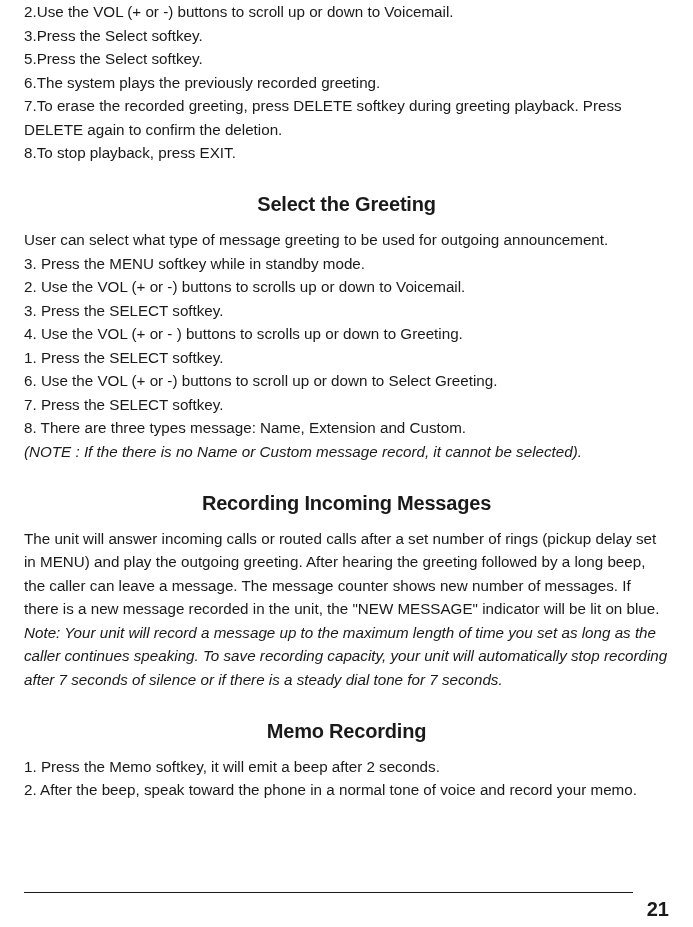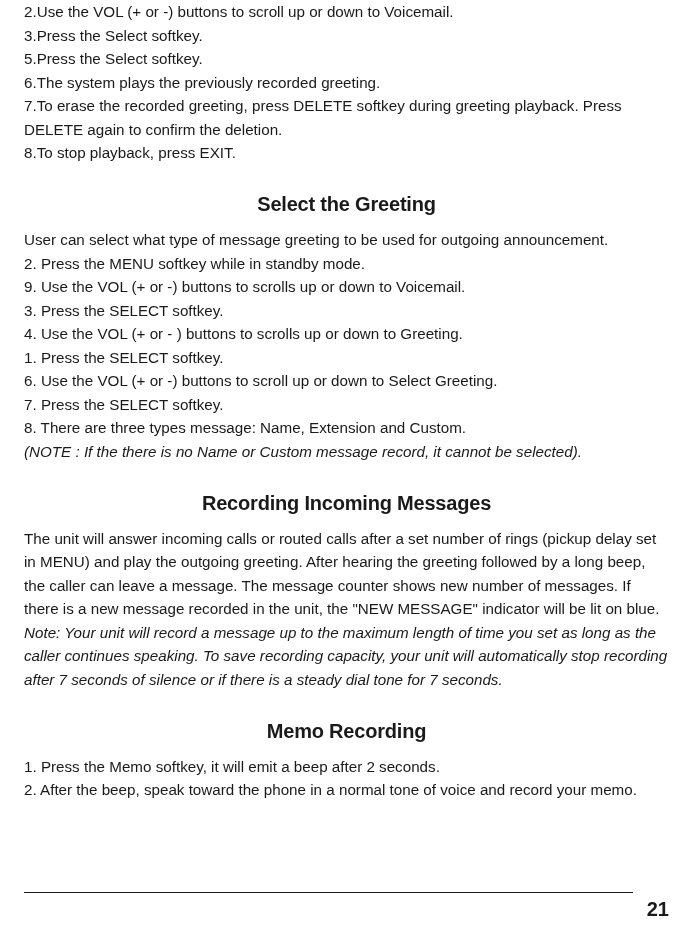--- a/index.html
+++ b/index.html
@@ -62,22 +62,22 @@
     <p>3.Press the Select softkey.</p>
     <p>5.Press the Select softkey.</p>
     <p>6.The system plays the previously recorded greeting.</p>
     <p class="gap-after">7.To erase the recorded greeting, press DELETE softkey during greeting playback. Press DELETE again to confirm the deletion.</p>
     <p>8.To stop playback, press EXIT.</p>
   </div>
 
   <h2 class="section-title">Select the Greeting</h2>
   <div class="steps-block">
     <p>User can select what type of message greeting to be used for outgoing announcement.</p>
-    <p>2. Press the MENU softkey while in standby mode.</p>
-    <p>9. Use the VOL (+ or -) buttons to scrolls up or down to Voicemail.</p>
+    <p>3. Press the MENU softkey while in standby mode.</p>
+    <p>2. Use the VOL (+ or -) buttons to scrolls up or down to Voicemail.</p>
     <p>3. Press the SELECT softkey.</p>
     <p>4. Use the VOL (+ or - ) buttons to scrolls up or down to Greeting.</p>
     <p>1. Press the SELECT softkey.</p>
     <p>6. Use the VOL (+ or -) buttons to scroll up or down to Select Greeting.</p>
     <p>7. Press the SELECT softkey.</p>
     <p>8. There are three types message: Name, Extension and Custom.</p>
     <p class="italic-note">(NOTE : If the there is no Name or Custom message record, it cannot be selected).</p>
   </div>
 
   <h2 class="section-title">Recording Incoming Messages</h2>

